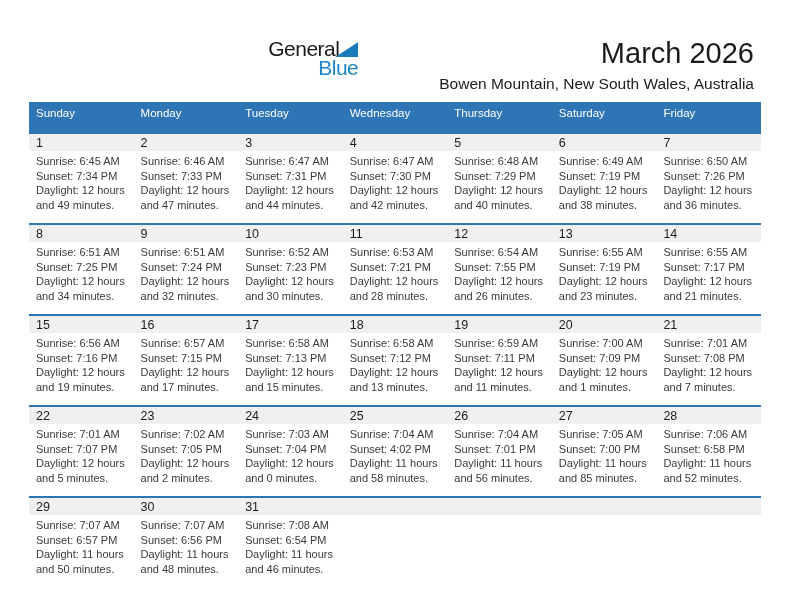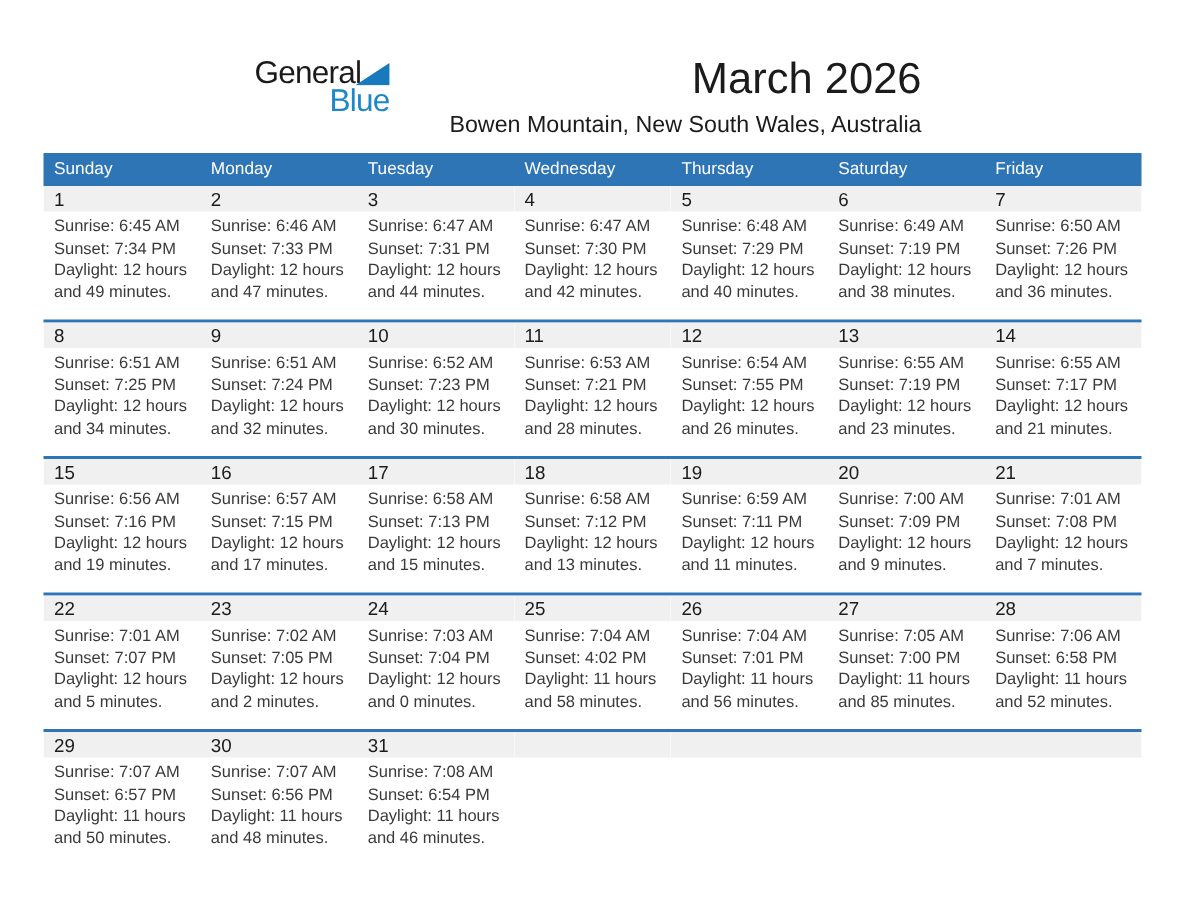--- a/index.html
+++ b/index.html
@@ -7,23 +7,24 @@
     position:relative;
     width:792px;height:612px;
     background:#ffffff;
     overflow:hidden;
     font-family:"Liberation Sans", sans-serif;
     color:#1b1b1b;
   }
   
   .hdr{
     display:flex;
-    justify-content:center;
+    justify-content:flex-end;
     align-items:flex-start;
     padding:38px 30px 0 30px;
+    gap:41px;
   }
   .logo{position:relative;width:130px;height:46px;}
   .logo-general{
     font-size:21px;
     letter-spacing:-0.5px;
     color:#1a1a1a;
     line-height:22px;
   }
   .logo-tri{
     position:absolute;
@@ -52,21 +53,21 @@
     font-weight:400;
     margin-top:7px;
     color:#1b1b1b;
   }
   
   .cal{margin:9px 31px 0 29px;}
   .dow-row{
     display:grid;
     grid-template-columns:repeat(7,1fr);
     background:var(--header-bar,#2e75b6);
-    height:22px;
+    height:32px;
   }
   .dow{
     color:#ffffff;
     font-size:11.5px;
     line-height:22px;
     padding-left:7px;
     overflow:hidden;
     white-space:nowrap;
   }
   .week{
@@ -338,21 +339,21 @@
             </div>
           </div>
           <div class="cell">
             <div class="band">
               <span class="daynum">20</span>
             </div>
             <div class="details">
               <div>Sunrise: 7:00 AM</div>
               <div>Sunset: 7:09 PM</div>
               <div>Daylight: 12 hours</div>
-              <div>and 9 minutes.</div>
+              <div>and 1 minutes.</div>
             </div>
           </div>
           <div class="cell">
             <div class="band">
               <span class="daynum">21</span>
             </div>
             <div class="details">
               <div>Sunrise: 7:01 AM</div>
               <div>Sunset: 7:08 PM</div>
               <div>Daylight: 12 hours</div>

